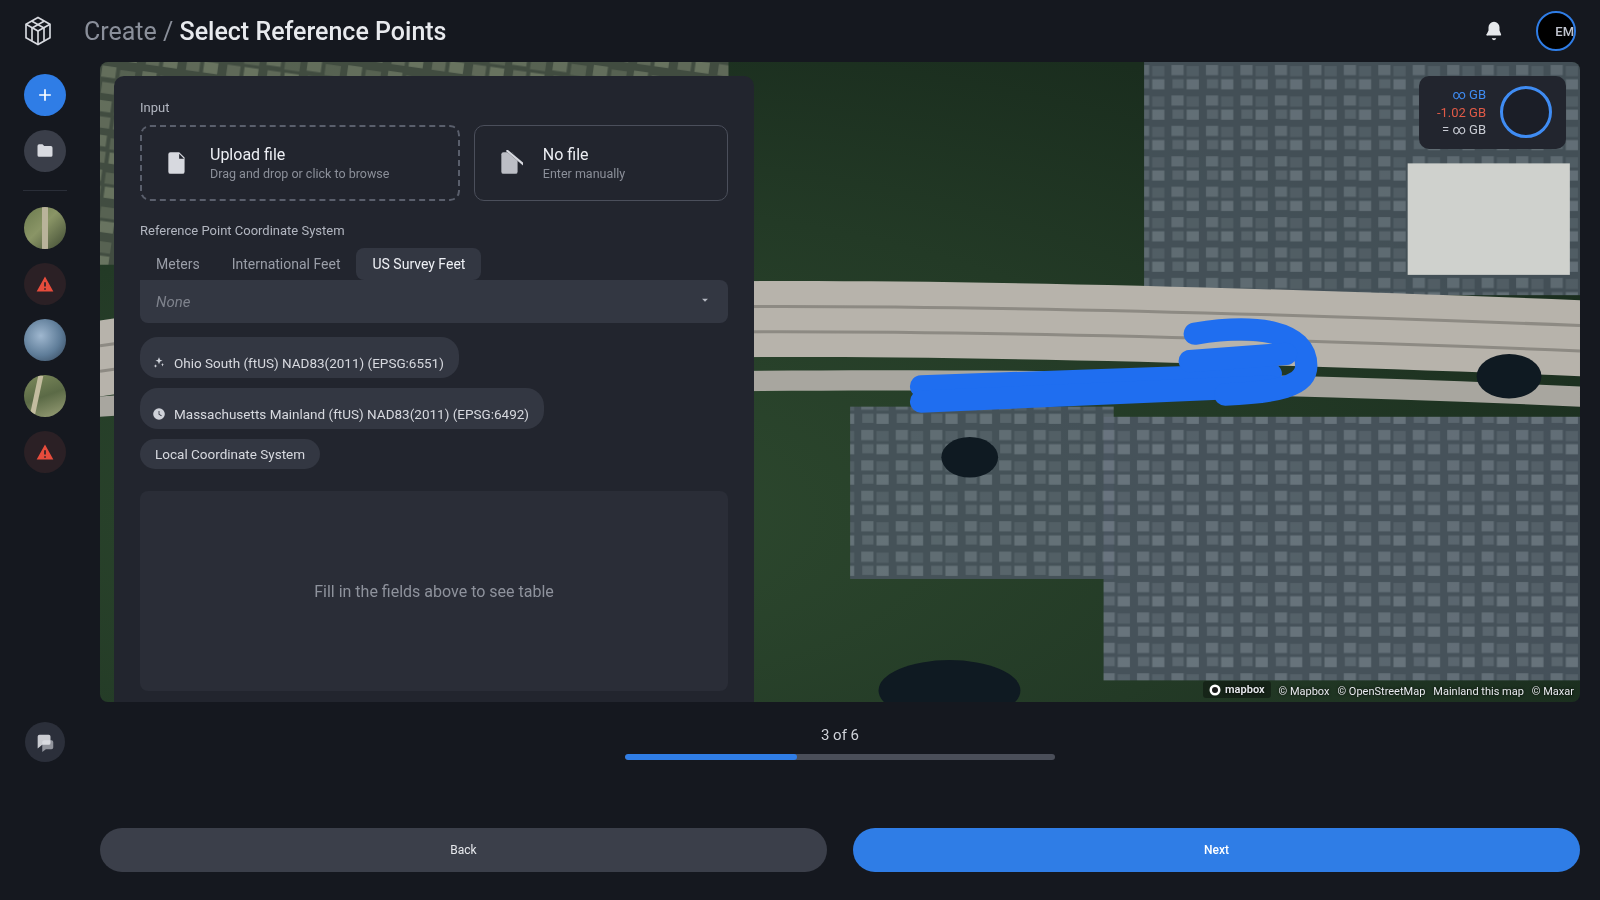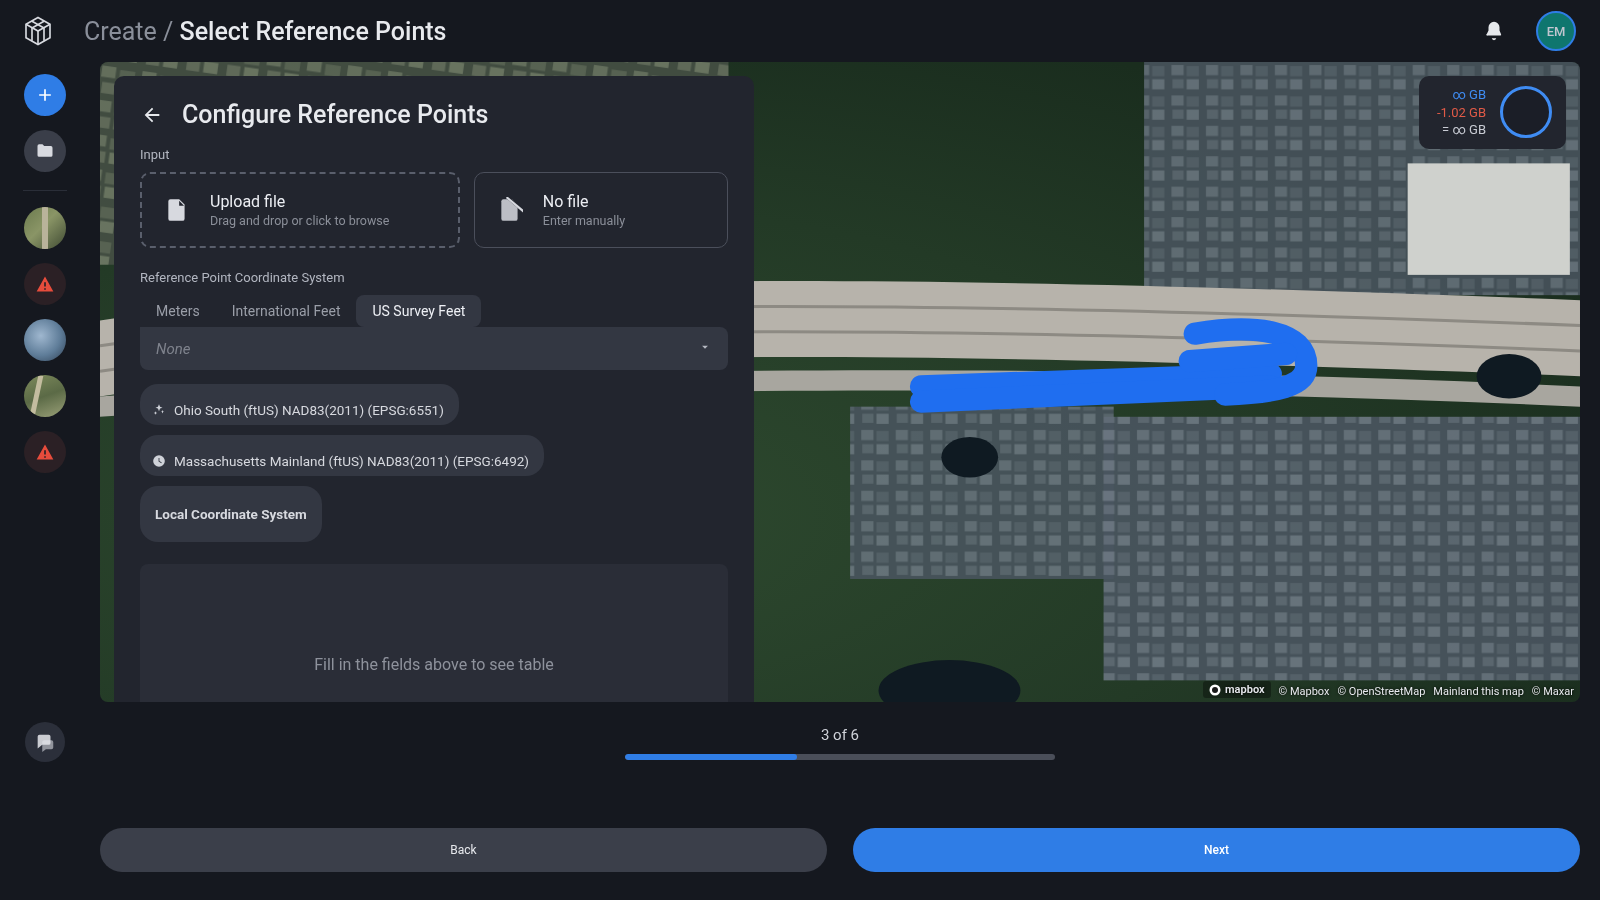--- a/index.html
+++ b/index.html
@@ -9,21 +9,21 @@
   
   .topbar { height: 62px; display: flex; align-items: center; padding: 0 24px 0 18px; }
   .logo { width: 40px; height: 40px; display: flex; align-items: center; justify-content: center; margin-right: 26px; }
   .logo svg { width: 36px; height: 36px; }
   .breadcrumb { font-size: 25px; font-weight: 400; }
   .breadcrumb .dim { color: #8a8f9a; }
   .breadcrumb .cur { color: #e8eaee; font-weight: 500; }
   .topbar-spacer { flex: 1; }
   .bell { width: 28px; height: 28px; margin-right: 28px; display:flex; align-items:center; justify-content:center; cursor:pointer; }
   .bell svg { width: 22px; height: 22px; fill: #e6e8ec; }
-  .avatar { width: 40px; height: 40px; border-radius: 50%; border: 2.5px solid #2f7de6; display: flex; align-items: center; justify-content: center; background: #0f766e; color: #c1c5cf; font-size: 13px; font-weight: 500; cursor:pointer; }
+  .avatar { width: 40px; height: 40px; border-radius: 50%; border: 2.5px solid #2f7de6; display: flex; align-items: center; justify-content: flex-end; background: #000000; color: #c1c5cf; font-size: 13px; font-weight: 500; cursor:pointer; }
 
   
   .body-row { flex: 1; display: flex; min-height: 0; }
   .sidebar { width: 90px; display: flex; flex-direction: column; align-items: center; padding-top: 12px; gap: 14px; position: relative; }
   .sb-btn { width: 42px; height: 42px; border-radius: 50%; display: flex; align-items: center; justify-content: center; cursor: pointer; position:relative; }
   .sb-add { background: #2f7de6; }
   .sb-add svg { width: 20px; height: 20px; fill: #fff; }
   .sb-folder { background: #3a3e49; }
   .sb-folder svg { width: 20px; height: 20px; fill: #d8dae0; }
   .sb-divider { width: 44px; height: 1px; background: #2a2e38; margin: 4px 0 2px; }
@@ -69,21 +69,21 @@
   .seg .seg-item.active { background:#333742; color:#eef0f5; border-radius:8px; }
 
   .select { margin-top:0; background:#333742; border-radius:8px 8px 8px 8px; padding:12px 16px; display:flex; align-items:center; justify-content:space-between; cursor:pointer; border-top-left-radius:0; }
   .seg-wrap { display:flex; flex-direction:column; }
   .select .ph { color:#7e828c; font-style:italic; font-size:15px; }
   .select .caret svg { width:14px; height:14px; fill:#b5b8c1; }
 
   .chips { display:flex; flex-wrap:wrap; gap:10px; margin-top:14px; }
   .chip { background:#333742; border-radius:18px; padding:18px 15px 7px 12px; font-size:13.5px; color:#d7d9df; display:inline-flex; align-items:center; gap:8px; cursor:pointer; }
   .chip svg { width:14px; height:14px; fill:#cfd2d9; }
-  .chip.plain { padding:20px 15px;font-weight:bold; }
+  .chip.plain { padding:7px 15px; }
 
   .table-ph { margin-top:22px; background:#2a2d37; border-radius:8px; height:200px; display:flex; align-items:center; justify-content:center; color:#8e929c; font-size:16px; }
 
   
   .progress-wrap { margin-top:24px; display:flex; flex-direction:column; align-items:center; gap:10px; }
   .progress-label { font-size:15px; color:#cfd2d9; }
   .progress-bar { width:430px; height:6px; background:#4a4e59; border-radius:3px; overflow:hidden; }
   .progress-fill { height:100%; background:#2f7de6; border-radius:3px; }
 
   .footer { display:flex; gap:26px; padding:46px 20px 28px 100px; }
@@ -230,28 +230,20 @@
       <div class="storage-badge">
         <div class="storage-lines">
           <div class="l1">∞ GB</div>
           <div class="l2">-1.02 GB</div>
           <div class="l3">= ∞ GB</div>
         </div>
         <div class="storage-ring"></div>
       </div>
 
       <div class="panel">
-        <div class="panel-head">
-          <div class="panel-back">
-            <svg viewBox="0 0 24 24">
-                <path d="M20 11H7.8l5.6-5.6L12 4l-8 8 8 8 1.4-1.4L7.8 13H20z"></path>
-              </svg>
-          </div>
-          <div class="panel-title">Configure Reference Points</div>
-        </div>
 
         <div class="section-label">Input</div>
         <div class="input-row">
           <div class="card dashed">
             <div class="ic">
               <svg viewBox="0 0 24 24">
                   <path d="M6 2h8l5 5v13a2 2 0 01-2 2H6a2 2 0 01-2-2V4a2 2 0 012-2zm8 1.5V8h4.5L14 3.5zM8 12h8v1.5H8V12zm0 3.5h8V17H8v-1.5zM8 8.5h4V10H8V8.5z"></path>
                 </svg>
             </div>
             <div class="tx">

